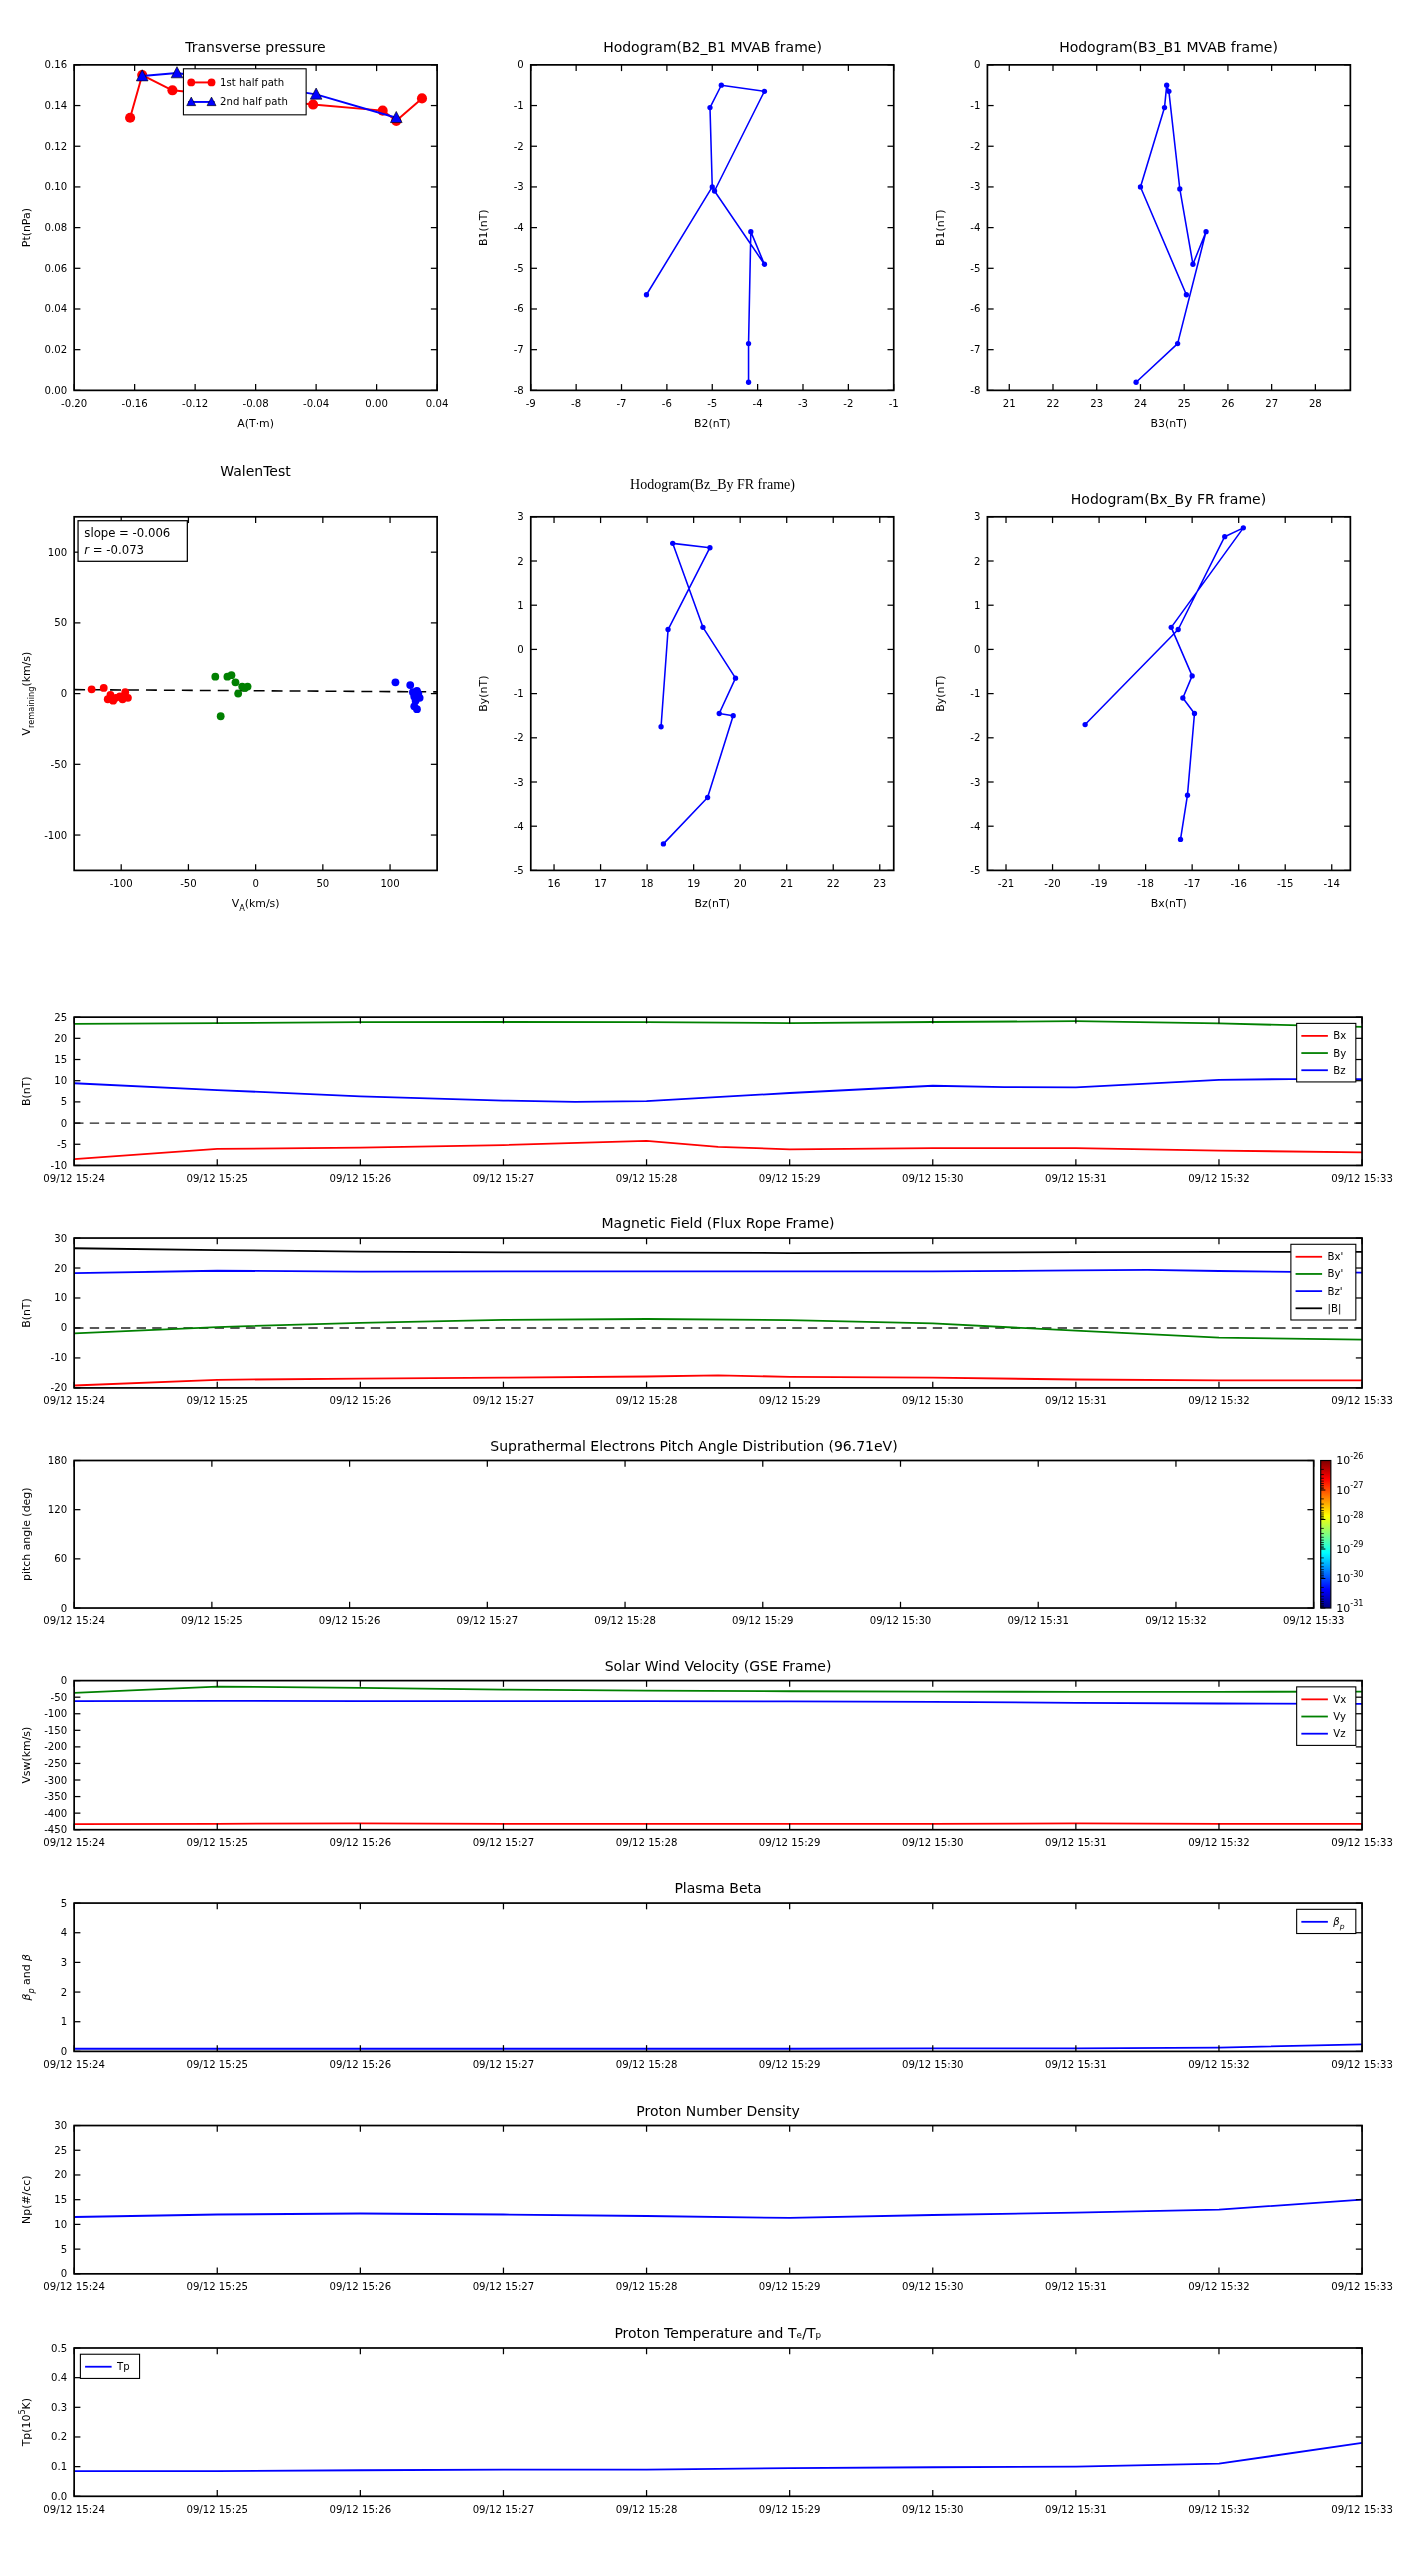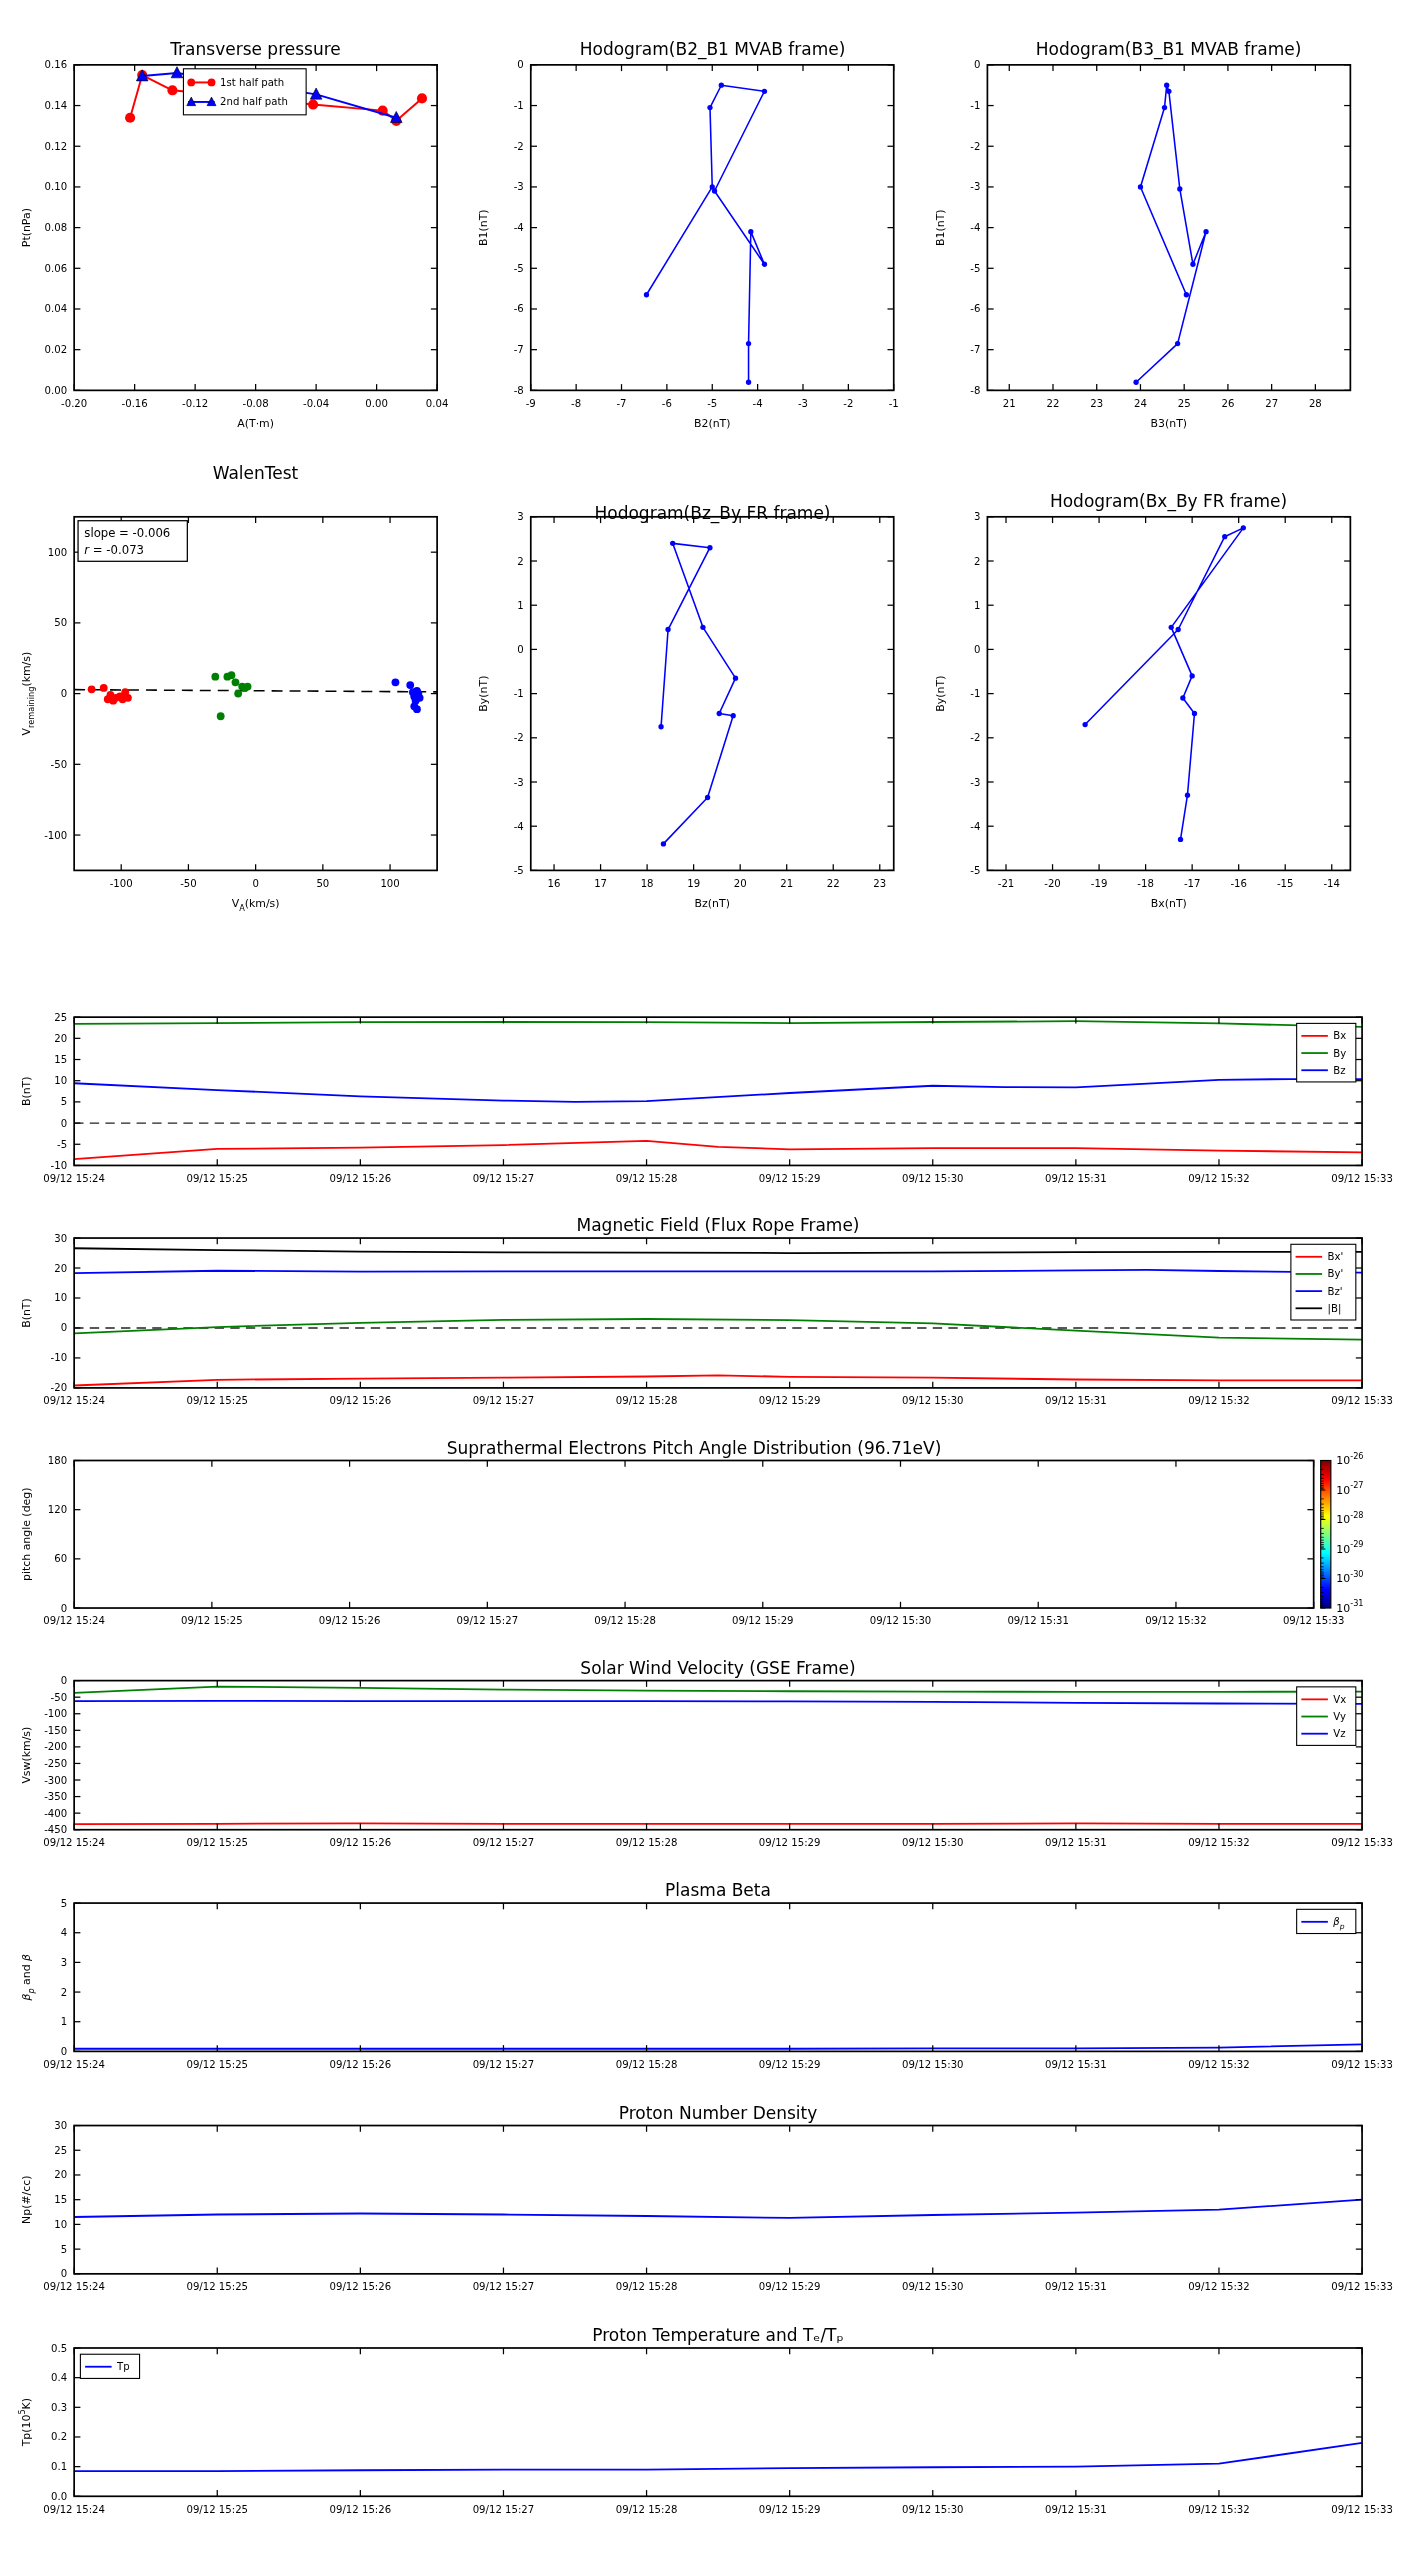--- a/index.html
+++ b/index.html
@@ -1,25 +1,25 @@
 <!DOCTYPE html>
 <html style="font-size:12.5px"><head>
 <meta charset="utf-8">
 <style>
   html,body{margin:0;padding:0;background:#fff;}
   #canvas{position:relative;width:1405px;height:2576px;background:#ffffff;overflow:hidden;
           font-family:"DejaVu Sans",sans-serif;}
   #chart-svg{position:absolute;left:0;top:0;}
-  .ptitle{position:absolute;text-align:center;font-size:17px;color:#000;
+  .ptitle{position:absolute;text-align:center;font-size:14px;color:#000;
           font-family:"DejaVu Sans",sans-serif;white-space:nowrap;}
   #t0{left:74px;top:39px;width:363px;}
   #t1{left:531px;top:39px;width:363px;}
   #t2{left:987px;top:39px;width:363px;}
   #t3{left:74px;top:463px;width:363px;}
-  #t4{left:531px;top:503px;width:363px;}
+  #t4{left:531px;top:477px;width:363px;font-family:Liberation Serif, serif;}
   #t5{left:987px;top:491px;width:363px;}
   #t6{left:74px;top:994px;width:1288px;}
   #t7{left:74px;top:1215px;width:1288px;text-align:center;}
   #t8{left:74px;top:1438px;width:1240px;}
   #t9{left:74px;top:1658px;width:1288px;}
   #t10{left:74px;top:1880px;width:1288px;}
   #t11{left:74px;top:2103px;width:1288px;}
   #t12{left:74px;top:2325px;width:1288px;}
 </style>
 </head>

